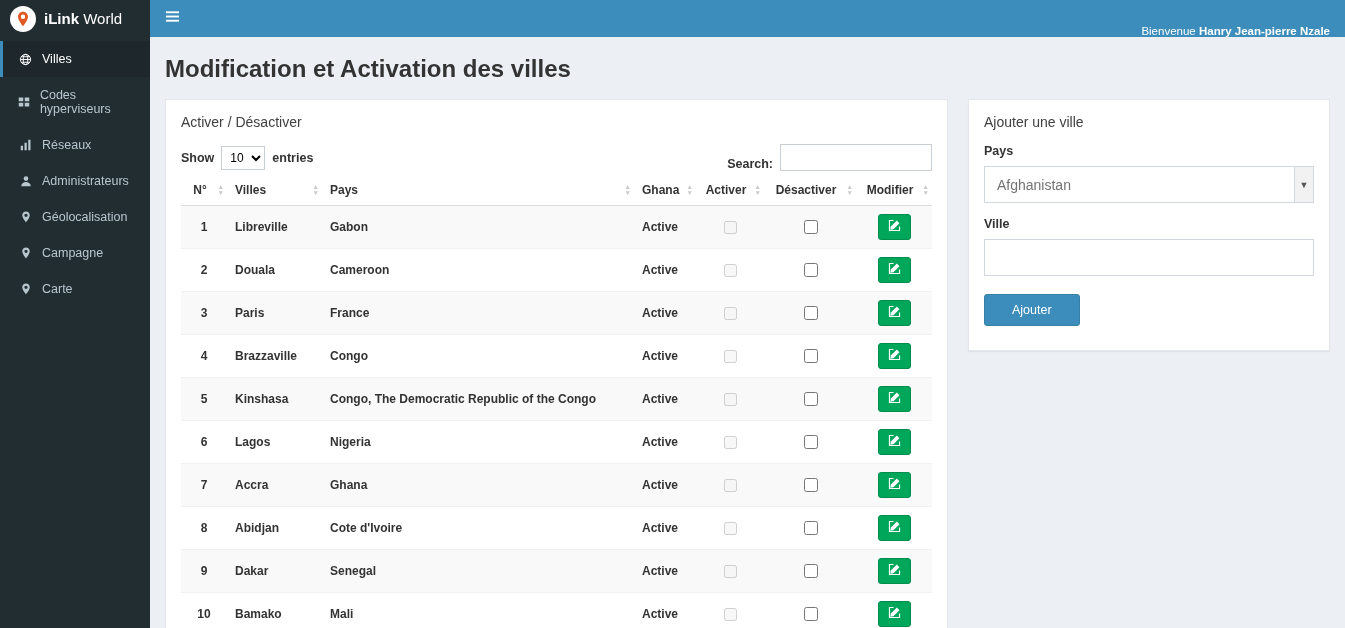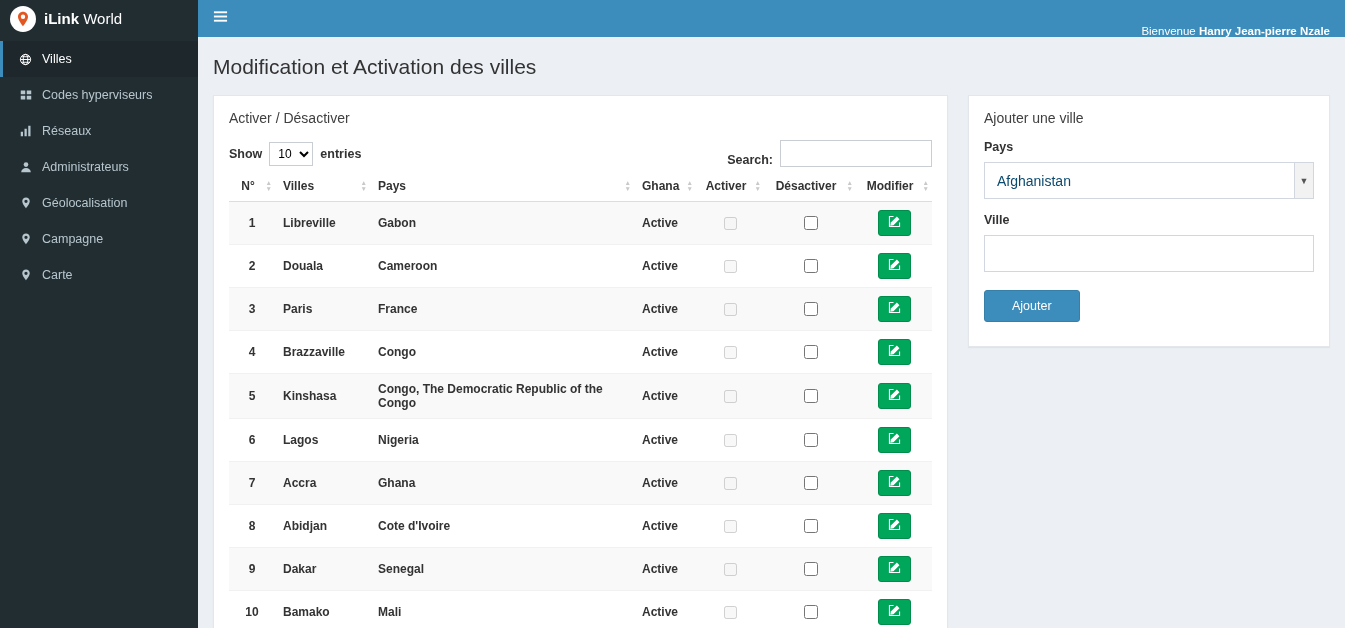--- a/index.html
+++ b/index.html
@@ -1,40 +1,40 @@
 <!DOCTYPE html>
 <html><head>
 <meta charset="utf-8">
 <style>
   * { box-sizing: border-box; }
   html,body { width:1345px; height:628px; margin:0; overflow:hidden;
     font-family:"Liberation Sans",sans-serif; background:#ecf0f5; }
   .app { display:flex; width:100%; height:100%; }
 
   
-  .sidebar { width:198px; background:#222d32; flex-shrink:0; display:flex; flex-direction:column;text-align:right; }
+  .sidebar { width:150px; background:#222d32; flex-shrink:0; display:flex; flex-direction:column; }
   .logo { height:37px; display:flex; align-items:center; gap:8px; padding:0 10px; color:#fff; cursor:pointer; }
   .logo-icon { width:26px; height:26px; background:#fff; border-radius:50%; display:flex; align-items:center; justify-content:center; flex-shrink:0; }
   .logo-text { font-size:15px; white-space:nowrap; }
   .logo-text b { font-weight:700; }
   .menu { padding-top:4px; display:flex; flex-direction:column; }
   .menu-item { display:flex; align-items:center; gap:9px; padding:11px 15px; color:#b8c7ce; font-size:12.5px; cursor:pointer; border-left:3px solid transparent; }
   .menu-item.active { background:#1e282c; color:#fff; border-left-color:#3c8dbc; }
   .mi-icon { width:15px; display:flex; justify-content:center; align-items:center; }
 
   
   .right-side { flex:1; display:flex; flex-direction:column; min-width:0; }
   .topbar { height:37px; background:#3c8dbc; display:flex; align-items:flex-end; flex-shrink:0; }
   .hamburger { padding:0 15px; height:100%; display:flex; align-items:center; cursor:pointer; }
   .welcome { margin-left:auto; color:#fff; font-size:11.5px; padding-right:15px; }
   .welcome b { font-weight:700; }
 
   
   .content { padding:8px 15px; flex:1; overflow:hidden; }
-  .page-title { font-size:21px; font-weight:400; color:#333; margin:10px 0 16px 0; }
+  .page-title { font-size:24px; font-weight:700; color:#333; margin:10px 0 16px 0; }
   .columns { display:flex; gap:20px; align-items:flex-start; }
   .panel { background:#fff; border:1px solid #e3e6ea; box-shadow:0 1px 1px rgba(0,0,0,.05); padding:12px 15px; }
   .panel h2 { font-size:14px; font-weight:400; color:#404040; margin:2px 0 14px 0; }
   .table-panel { flex:1; min-width:0; }
   .add-panel { width:362px; flex-shrink:0; padding-bottom:24px; }
 
   
   .table-controls { display:flex; align-items:center; justify-content:space-between; margin-bottom:4px; font-size:12.5px; color:#333; }
   .length { display:flex; align-items:center; gap:7px; font-weight:600; }
   .length select { border:1px solid #c9ced4; background:#fff; font-size:12px; height:24px; padding:2px 4px; }
@@ -53,21 +53,21 @@
   .c-activer { width:68px; text-align:center; }
   .c-desactiver { width:92px; text-align:center; }
   .c-modifier { width:76px; text-align:center; }
   td.c-activer input { width:13px; height:13px; }
   td.c-desactiver input { width:14px; height:14px; cursor:pointer; }
   .btn-edit { width:33px; height:26px; background:#00a65a; border:1px solid #008d4c; border-radius:3px; display:inline-flex; align-items:center; justify-content:center; cursor:pointer; }
 
   
   .field-label { display:block; font-size:12.5px; font-weight:700; color:#333; margin:14px 0 8px; }
   .select-wrap { position:relative; border:1px solid #d2d6de; height:37px; background:#fff; }
-  .select-wrap select { appearance:none; -webkit-appearance:none; border:0; width:100%; height:100%; font-size:14px; padding:0 30px 0 12px; background:transparent; color:#0c4a6e; }
+  .select-wrap select { appearance:none; -webkit-appearance:none; border:0; width:100%; height:100%; font-size:14px; padding:0 30px 0 12px; background:transparent; color:#737373; }
   .arrow-box { position:absolute; right:0; top:0; bottom:0; width:19px; background:#f2f2f2; border-left:1px solid #d2d6de; display:flex; align-items:center; justify-content:center; color:#555; font-size:9px; pointer-events:none; }
   .text-input { width:100%; height:37px; border:1px solid #d2d6de; padding:0 12px; font-size:14px; }
   .btn-primary { margin-top:18px; background:#3c8dbc; color:#fff; border:1px solid #367fa9; padding:8px 27px; font-size:12.5px; border-radius:3px; cursor:pointer; }
 </style>
 </head>
 <body>
 
 <div class="app">
 
   <aside class="sidebar">

